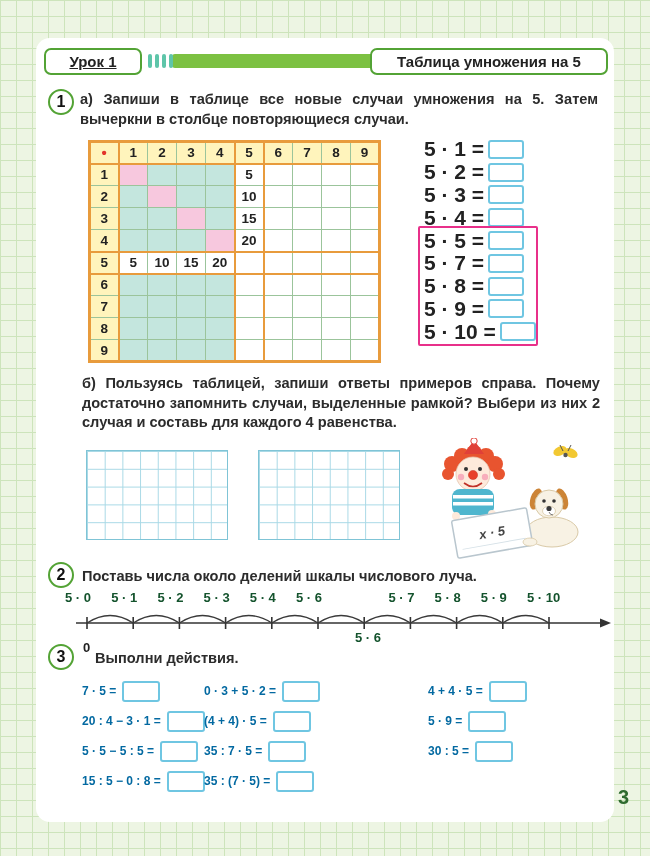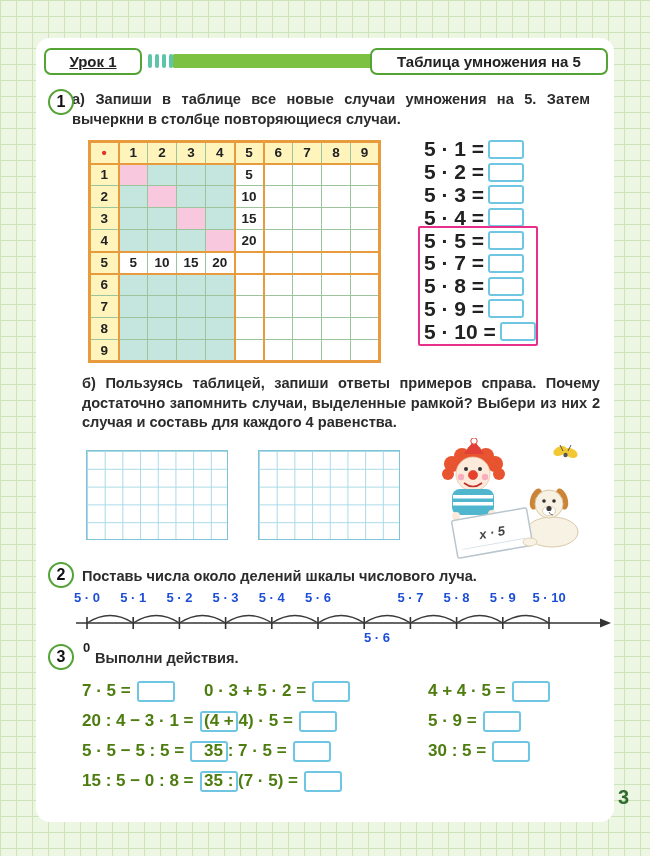--- a/index.html
+++ b/index.html
@@ -88,33 +88,33 @@
       linear-gradient(90deg, #A9D9E6 1px, transparent 1px);
     background-size:17.7px 17.8px;
   }
   #wgrid1 { left:50px; top:412px; }
   #wgrid2 { left:222px; top:412px; }
 
   .clown { position:absolute; left:376px; top:400px; width:178px; height:122px; }
 
   
   .numberline { position:absolute; left:30px; top:552px; width:560px; height:66px; }
-  .nl-label { position:absolute; top:0; width:44px; text-align:center;
-              font-weight:700; font-size:13px; color:#1d4ed8; white-space:nowrap; }
+  .nl-label { position:absolute; top:0; width:44px; 
+              font-weight:700; font-size:13px; color:#14532d; white-space:nowrap; }
   .nl-svg { position:absolute; left:0; top:17px; }
   .nl-zero { position:absolute; top:50px; font-weight:700; font-size:13px; color:#222; }
 
   
   .problems {
     position:absolute; left:46px; top:638px; width:524px;
     display:grid; grid-template-columns:122px 224px 1fr; grid-auto-rows:30px;
     align-items:center;
   }
   .prob { display:flex; align-items:center; }
-  .prob-expr { font-weight:700; font-size:17px; color:#4d7c0f; margin-right:6px; white-space:nowrap; }
+  .prob-expr { font-weight:700; font-size:12px; color:#0369a1; margin-right:6px; white-space:nowrap; }
   .ans-box.big { width:38px; height:21px; margin-left:0; }
 
   .page-number {
     position:absolute; left:618px; top:786px;
     font-weight:700; font-size:20px; color:#2f6b2f;
   }
 </style>
 </head>
 <body>
 
@@ -125,21 +125,21 @@
     <div class="stripes">
       <i></i>
       <i></i>
       <i></i>
       <i></i>
     </div>
     <div class="hdr-box lesson">Урок 1</div>
     <div class="hdr-box title">Таблица умножения на 5</div>
 
     <div class="tnum" style="left:12px; top:51px;">1</div>
-    <div class="ttext" style="left:36px; top:52px; width:518px;">а) Запиши в таблице все новые случаи умножения на 5. Затем вычеркни в столбце повторяющиеся случаи.</div>
+    <div class="ttext" style="left:44px; top:52px; width:518px;">а) Запиши в таблице все новые случаи умножения на 5. Затем вычеркни в столбце повторяющиеся случаи.</div>
 
     <table class="mult" id="mult-table">
         <tbody>
           <tr class="obb">
             <td class="hd corner obr">•</td>
             <td class="hd">1</td>
             <td class="hd">2</td>
             <td class="hd">3</td>
             <td class="hd obr">4</td>
             <td class="hd obr">5</td>

